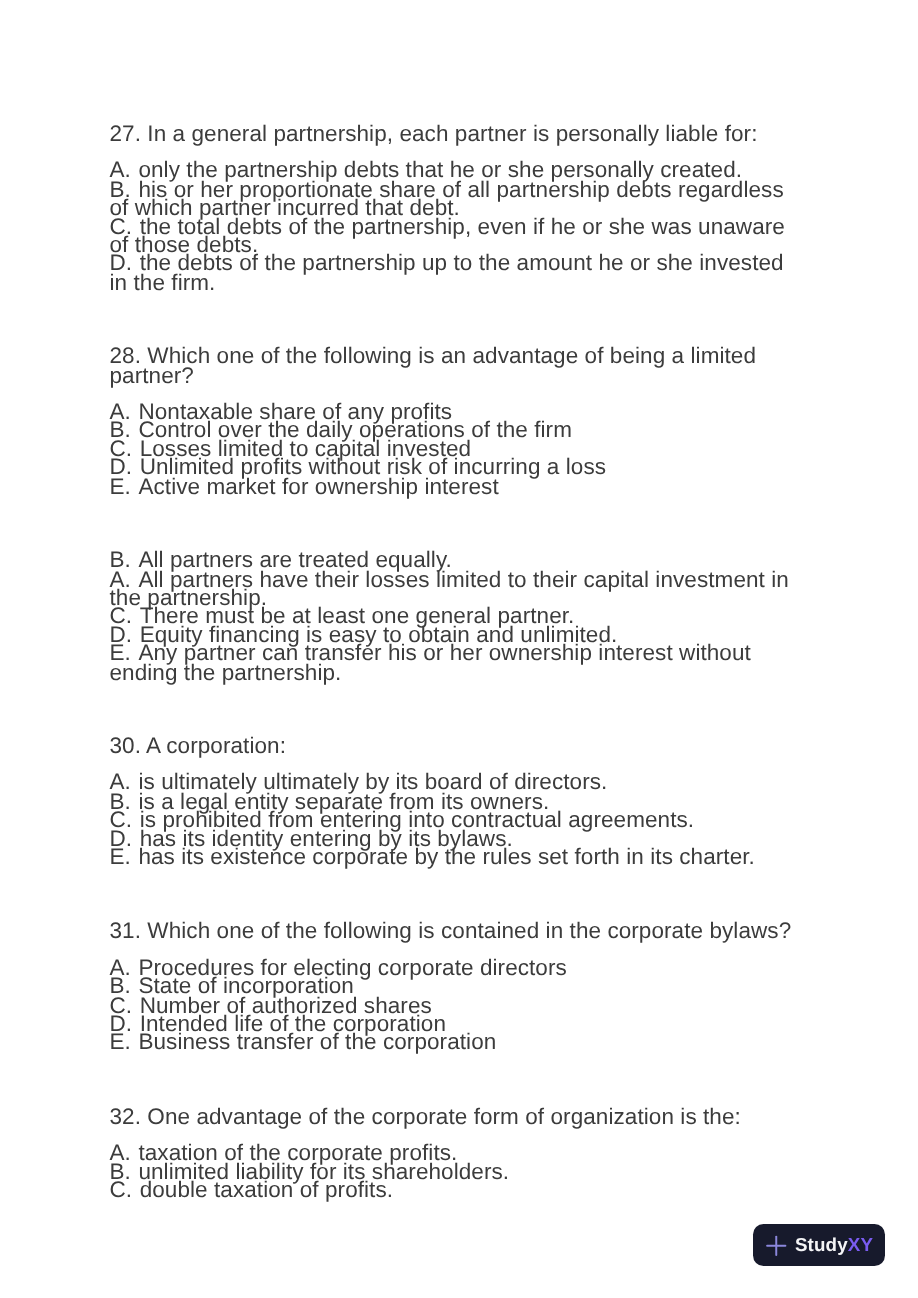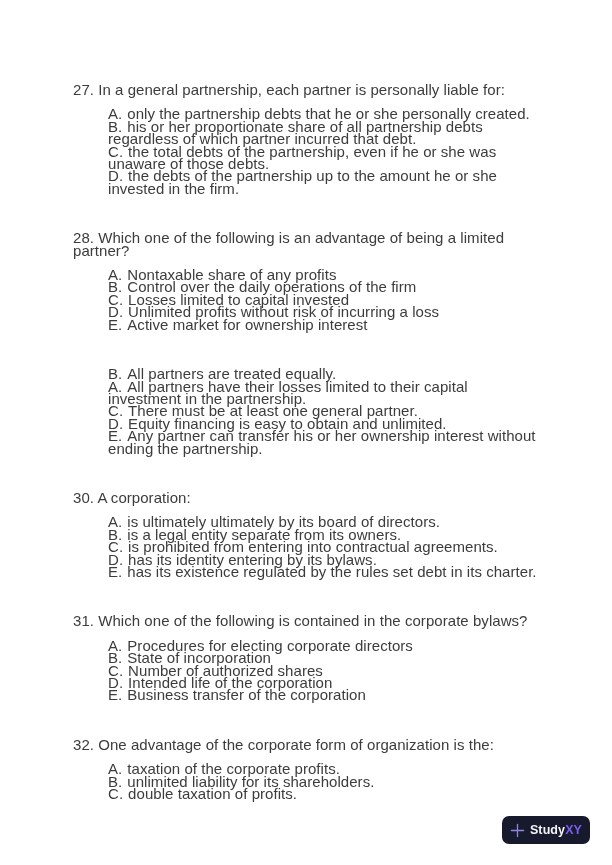--- a/index.html
+++ b/index.html
@@ -29,21 +29,20 @@
     margin: 0 0 37px 0;
   }
   .question:last-child {
     margin-bottom: 0;
   }
   .q-header {
     margin: 0;
   }
   .options {
     margin-top: 12px;
-    margin-left: 35px;
   }
   .option {
     margin: 0;
   }
   .opt-k {
     margin-right: 5px;
   }
   
   .logo-badge {
     position: absolute;
@@ -125,21 +124,21 @@
     <p class="q-header">30. A corporation:</p>
     <div class="options">
   <p class="option"><span class="opt-k">A.</span><span class="opt-t">is ultimately ultimately by its board of directors.</span></p>
 
   <p class="option"><span class="opt-k">B.</span><span class="opt-t">is a legal entity separate from its owners.</span></p>
 
   <p class="option"><span class="opt-k">C.</span><span class="opt-t">is prohibited from entering into contractual agreements.</span></p>
 
   <p class="option"><span class="opt-k">D.</span><span class="opt-t">has its identity entering by its bylaws.</span></p>
 
-  <p class="option"><span class="opt-k">E.</span><span class="opt-t">has its existence regulated by the rules set debt in its charter.</span></p>
+  <p class="option"><span class="opt-k">E.</span><span class="opt-t">has its existence corporate by the rules set forth in its charter.</span></p>
 </div>
   </section>
 
   <section class="question">
     <p class="q-header">31. Which one of the following is contained in the corporate bylaws?</p>
     <div class="options">
   <p class="option"><span class="opt-k">A.</span><span class="opt-t">Procedures for electing corporate directors</span></p>
 
   <p class="option"><span class="opt-k">B.</span><span class="opt-t">State of incorporation</span></p>
 

